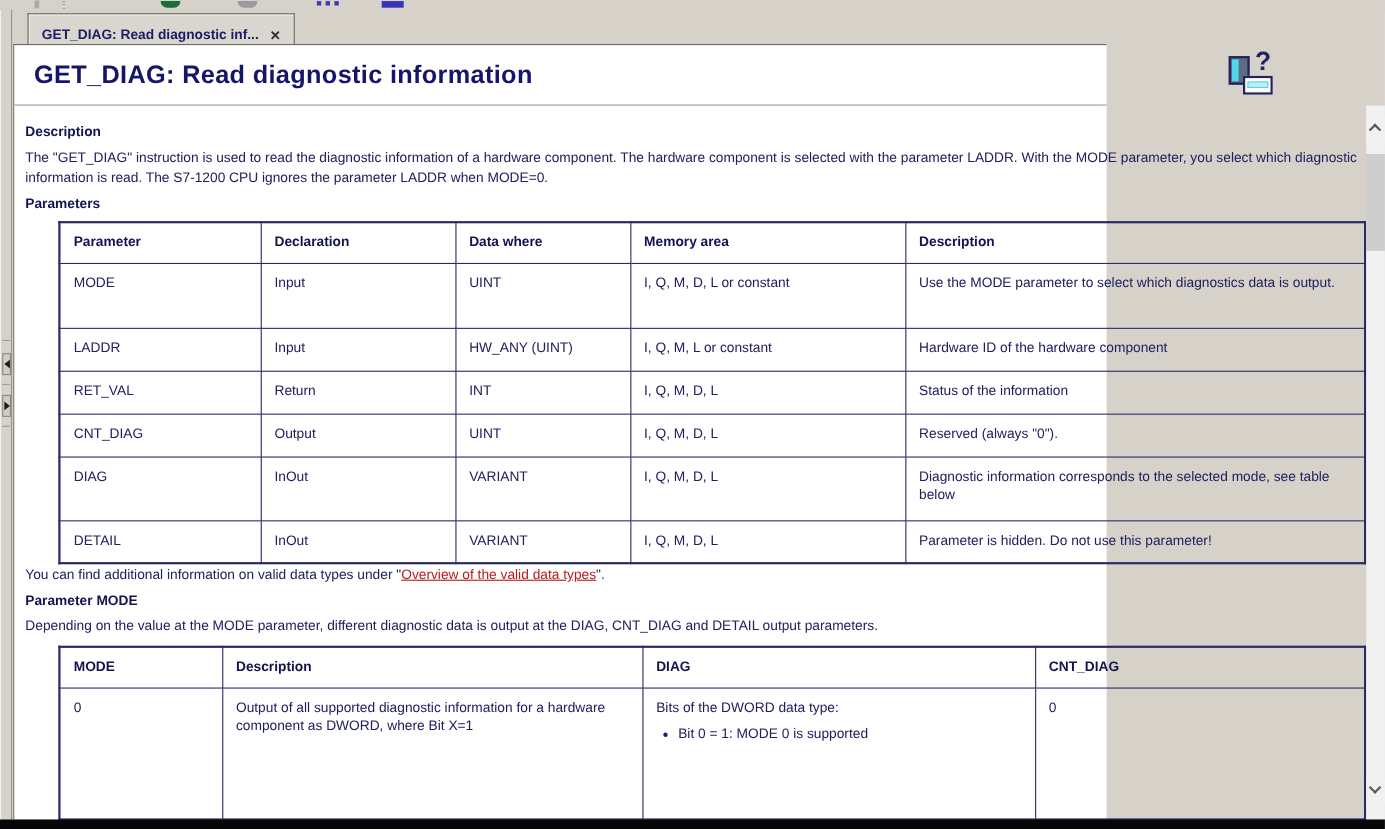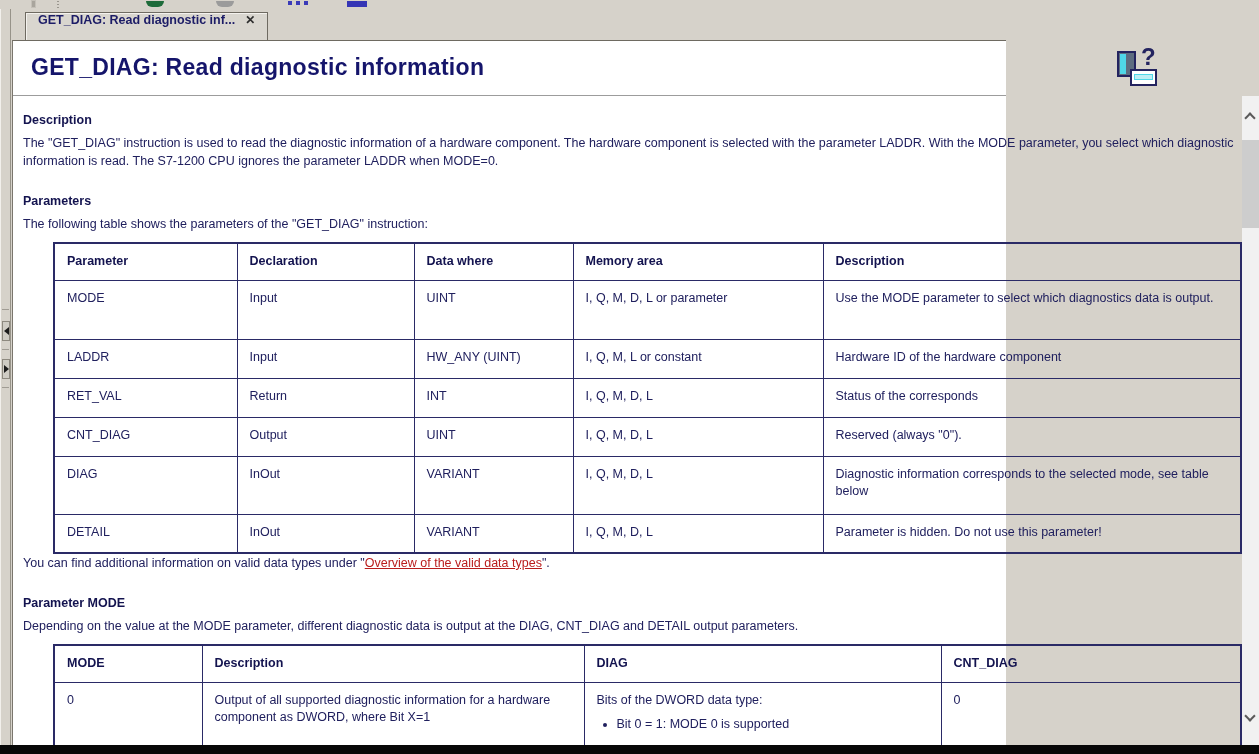--- a/index.html
+++ b/index.html
@@ -28,21 +28,21 @@
   .strip-btn { position:absolute; left:1px; width:8px; height:20px; background:#cfccc4;
     border:1px solid #8d897f; display:flex; align-items:center; justify-content:center; padding:0; cursor:pointer; }
   .tri { width:0; height:0; border-top:4px solid transparent; border-bottom:4px solid transparent; }
   .tri-left  { border-right:5px solid #1c1c1c; }
   .tri-right { border-left:5px solid #1c1c1c; }
 
   
   .tab { position:absolute; left:25px; top:12px; height:28px; min-width:243px;
     background:#d9d6cf; border:1px solid #6e6a61; border-bottom:none;
     box-shadow: inset 1px 1px 0 #f4f2ee;
-    display:flex; align-items:flex-start; gap:10px; padding:0 10px 2px 12px; z-index:3; }
+    display:flex; align-items:flex-end; gap:10px; padding:0 10px 2px 12px; z-index:3; }
   .tab-label { font-size:12.5px; font-weight:bold; color:#1c1c66; white-space:nowrap; }
   .tab-close { font-size:12px; font-weight:bold; color:#2e2e2e; cursor:pointer; line-height:1; padding-top:1px; }
 
   
   .main-panel { position:absolute; left:12px; top:40px; width:994px; height:705px;
     background:#ffffff; border-left:1px solid #7a766d; border-top:1px solid #6e6a61; }
 
   .title-row { position:relative; height:55px; border-bottom:1px solid #9c9c9c; }
   .page-title { margin:0; padding:13px 0 0 18px; font-size:23px; font-weight:bold; color:#15156b; letter-spacing:0.3px; }
 
@@ -52,21 +52,21 @@
   .hi-rect1 .bar { position:absolute; left:1px; top:1px; width:6px; height:20px; background:#4fd7e8; }
   .hi-rect2 { position:absolute; left:13px; top:20px; width:27px; height:17px; background:#ffffff; border:2px solid #23235f; }
   .hi-rect2 .bar { position:absolute; left:2px; top:3px; width:19px; height:6px; background:#bdeef4; border:1px solid #4fd7e8; }
   .hi-q { position:absolute; left:24px; top:-6px; font-size:24px; font-weight:bold; color:#23235f; }
 
   
   .content { position:absolute; left:0; top:56px; width:1230px; height:649px;
     overflow:hidden; padding:14px 0 0 10px; font-size:12.5px; }
   .sec-h { font-size:12.5px; font-weight:bold; color:#13134f; margin:0 0 7px 0; }
   .sec-h.first { margin-top:2px; }
-  .sec-h.mt { margin-top:24px; }
+  .sec-h.mt { margin-top:8px; }
   .content p { margin:0 0 6px 0; line-height:18px; }
   .note { margin-top:14px; }
   a.doclink { color:#b91c1c; text-decoration:underline; cursor:pointer; }
 
   table { border-collapse:collapse; table-layout:fixed; width:1187px; margin:9px 0 0 1px; }
   table, th, td { border:1px solid #2a2a66; }
   table { border-width:2px;margin-left:30px; }
   th { font-size:12.5px; font-weight:bold; color:#13134f; text-align:left; vertical-align:top; padding:10px 8px 8px 12px; height:37px; }
   td { font-size:12.5px; color:#20205e; text-align:left; vertical-align:top; padding:9px 8px 6px 12px; line-height:17px; }
   .params-table col:nth-child(1){width:183px} .params-table col:nth-child(2){width:177px}
@@ -134,21 +134,20 @@
       <div class="hi-q">?</div>
     </div>
   </div>
 
   <div class="content">
 
     <div class="sec-h first">Description</div>
     <p>The "GET_DIAG" instruction is used to read the diagnostic information of a hardware component. The hardware component is selected with the parameter LADDR. With the MODE parameter, you select which diagnostic information is read. The S7-1200 CPU ignores the parameter LADDR when MODE=0.</p>
 
     <div class="sec-h mt">Parameters</div>
-    <p>The following table shows the parameters of the "GET_DIAG" instruction:</p>
 
     <table class="params-table">
       <colgroup>
           <col>
           <col>
           <col>
           <col>
           <col>
         </colgroup>
       <tbody>
@@ -156,36 +155,36 @@
         <th>Parameter</th>
         <th>Declaration</th>
         <th>Data where</th>
         <th>Memory area</th>
         <th>Description</th>
       </tr>
       <tr class="h59">
         <td>MODE</td>
         <td>Input</td>
         <td>UINT</td>
-        <td>I, Q, M, D, L or parameter</td>
+        <td>I, Q, M, D, L or constant</td>
         <td>Use the MODE parameter to select which diagnostics data is output.</td>
       </tr>
       <tr class="h39">
         <td>LADDR</td>
         <td>Input</td>
         <td>HW_ANY (UINT)</td>
         <td>I, Q, M, L or constant</td>
         <td>Hardware ID of the hardware component</td>
       </tr>
       <tr class="h39">
         <td>RET_VAL</td>
         <td>Return</td>
         <td>INT</td>
         <td>I, Q, M, D, L</td>
-        <td>Status of the corresponds</td>
+        <td>Status of the information</td>
       </tr>
       <tr class="h39">
         <td>CNT_DIAG</td>
         <td>Output</td>
         <td>UINT</td>
         <td>I, Q, M, D, L</td>
         <td>Reserved (always "0").</td>
       </tr>
       <tr class="h58">
         <td>DIAG</td>

